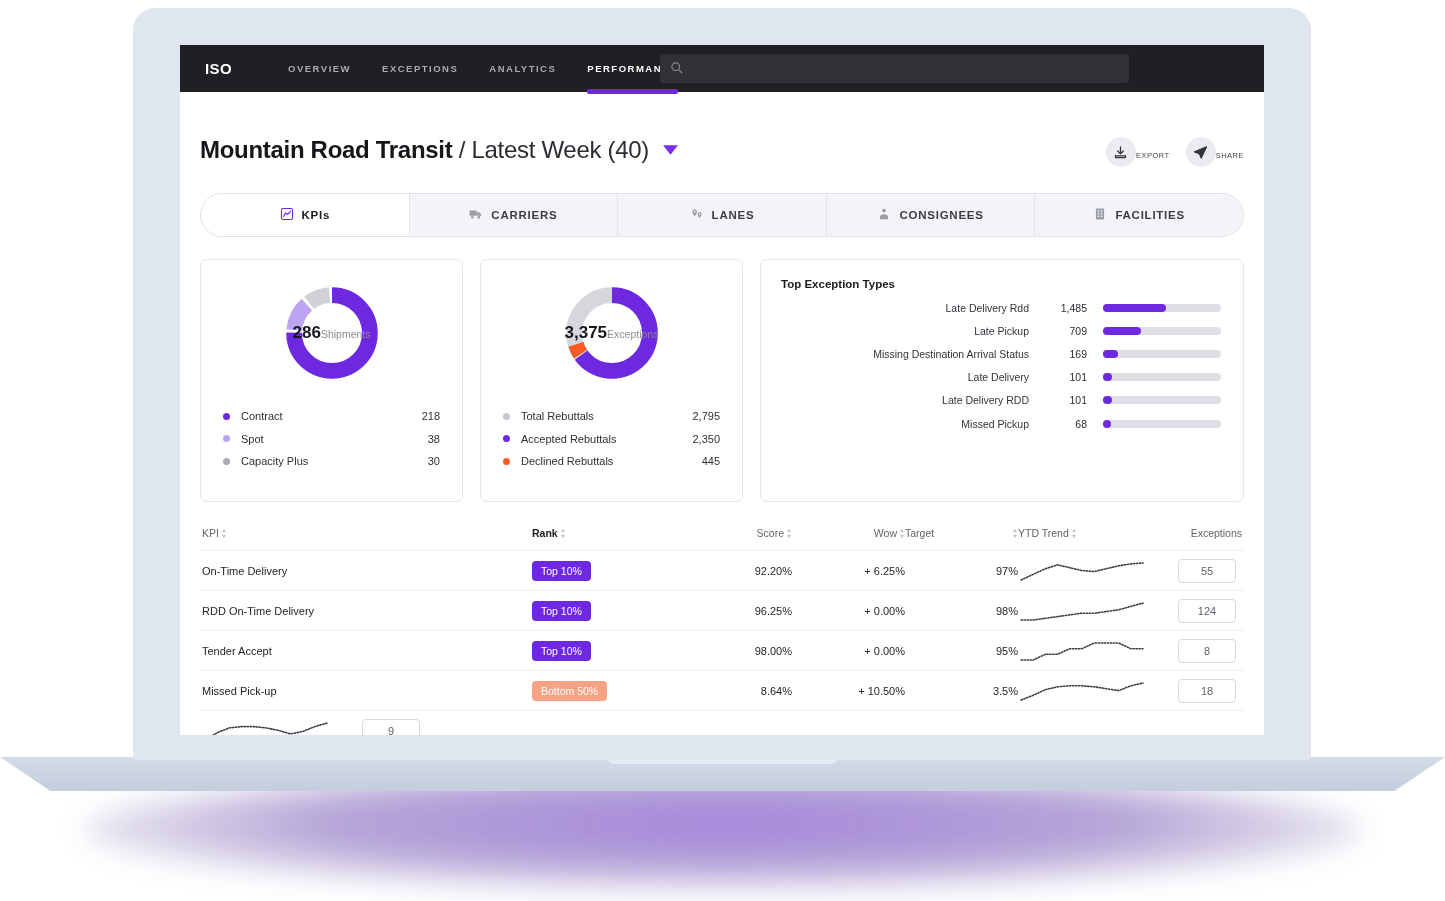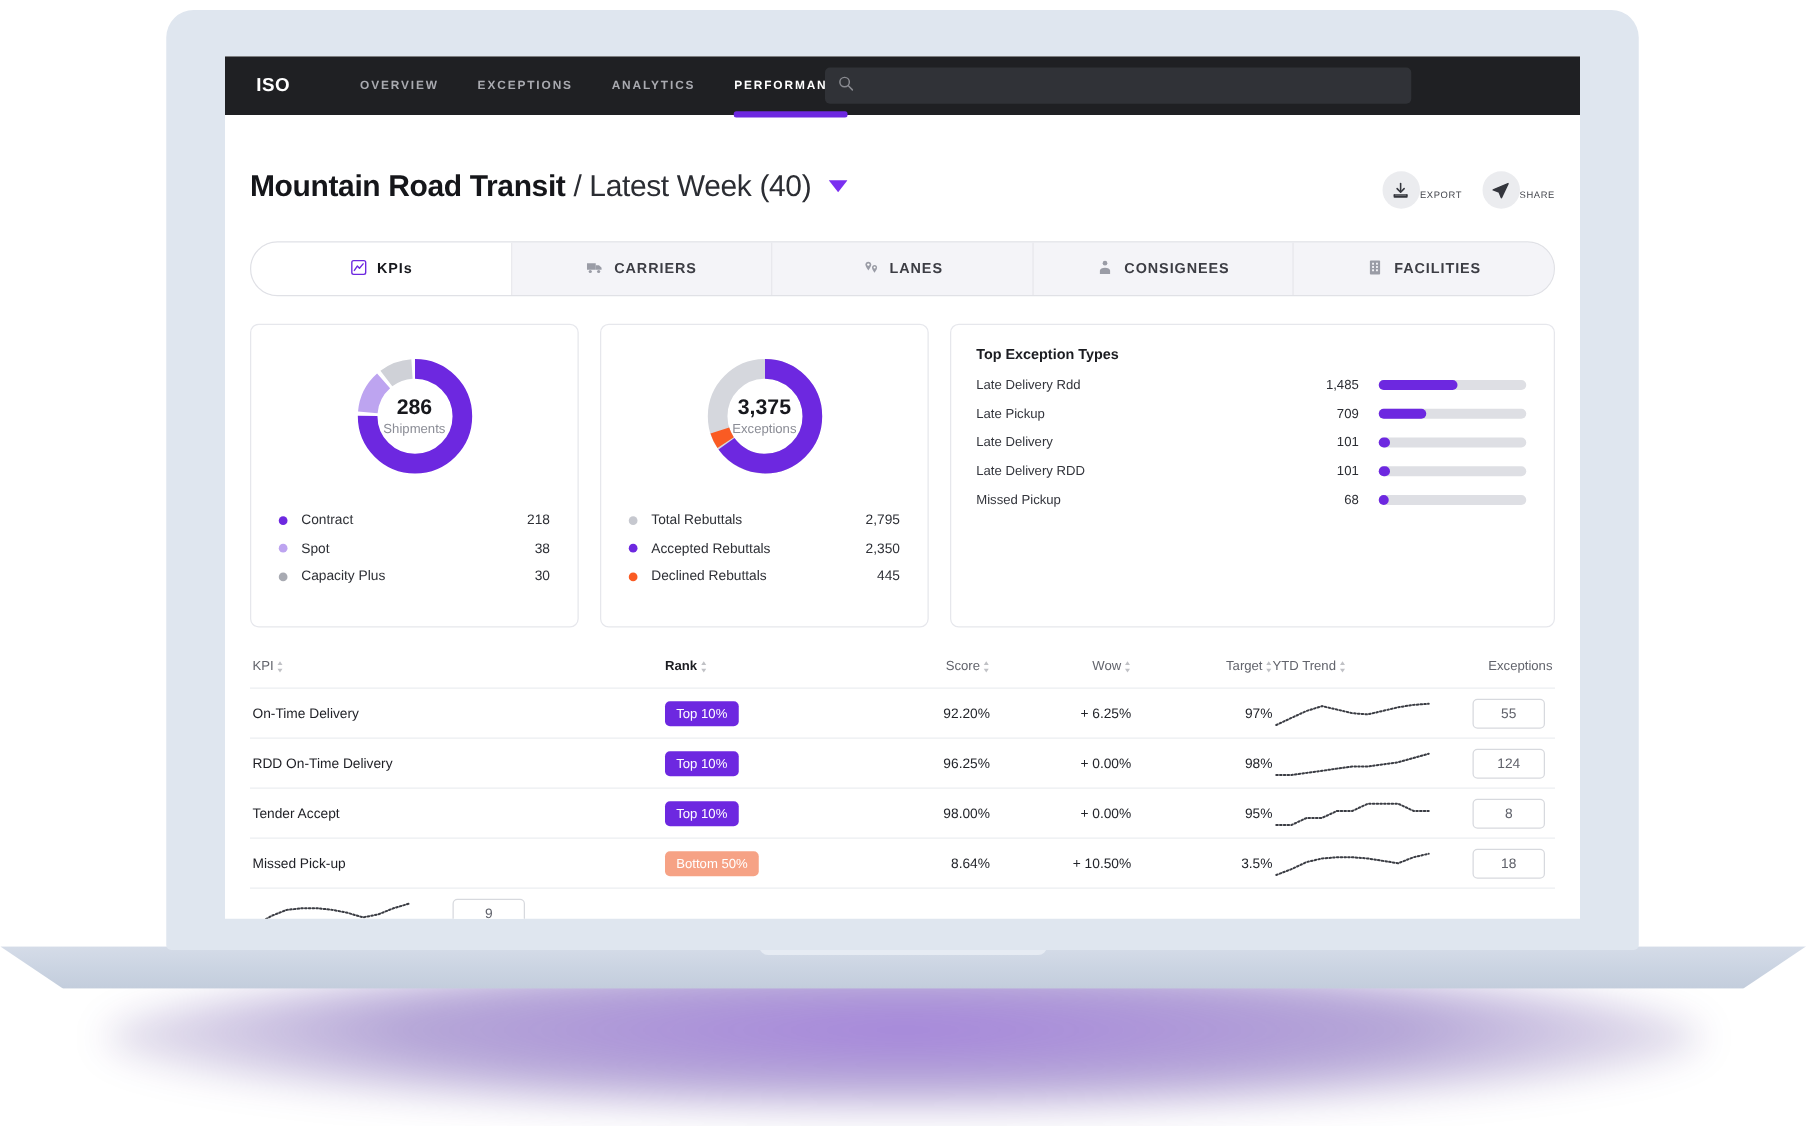--- a/index.html
+++ b/index.html
@@ -110,58 +110,58 @@
   
   .cards { display: flex; gap: 17px; margin-top: 22px; }
   .card {
     border: 1px solid #e6e7ec; border-radius: 7px; background: #fff;
   }
   .card-donut { width: 263px; height: 243px; position: relative; }
   .donut-wrap { display: flex; justify-content: center; padding-top: 23px; }
   .donut { position: relative; width: 100px; height: 100px; }
   .donut svg { width: 100px; height: 100px; transform: rotate(-90deg); }
   .donut-center {
-    position: absolute; inset: 0; display: flex; flex-direction: column;
+    position: absolute; inset: 0; display: flex; flex-direction: row;
     align-items: center; justify-content: center; text-align: right;
   }
   .donut-value { font-size: 17px; font-weight: bold; color: #17181d; line-height: 1.1; }
   .donut-label { font-size: 10.5px; color: #8b8d96; margin-top: 1px; }
 
   .legend { padding: 22px 22px 0 22px; }
   .legend-row {
     display: flex; align-items: center; height: 22.5px; font-size: 11px; color: #2e3036;
   }
   .legend-dot { width: 7px; height: 7px; border-radius: 50%; margin-right: 11px; flex: none; }
   .legend-val { margin-left: auto; color: #2e3036; font-size: 11px; }
 
   .card-ex { flex: 1; padding: 18px 22px 0 20px; }
   .ex-title { font-size: 11.5px; font-weight: bold; color: #1b1c21; margin-bottom: 6px; }
   .ex-row { display: flex; align-items: center; height: 23.2px; }
-  .ex-name { font-size: 10.5px; color: #33353c; flex: none; width: 248px; }
+  .ex-name { font-size: 10.5px; color: #33353c; flex: none; width: 248px; text-align: right; }
   .ex-count { font-size: 10.5px; color: #2b2d33; width: 58px; text-align: right; }
   .ex-bar { margin-left: 16px; flex: 1; height: 8px; background: #dedfe4; border-radius: 4px; position: relative; }
   .ex-fill { position: absolute; left: 0; top: 0; bottom: 0; background: #6d28e0; border-radius: 4px; min-width: 8px; }
 
   
   .tbl { margin-top: 25px; width: 100%; }
   .tbl-head { display: flex; align-items: flex-end; padding: 0 2px 11px 2px; border-bottom: 1px solid #eceef1; }
   .th { font-size: 10.5px; color: #62646c; display: flex; align-items: center; gap: 3px; }
   .th.strong { color: #1c1d22; font-weight: bold; }
   .sorter { display: inline-block; width: 5px; height: 9px; position: relative; opacity: .55; }
   .sorter:before, .sorter:after {
     content: ""; position: absolute; left: 0; border-left: 2.5px solid transparent; border-right: 2.5px solid transparent;
   }
   .sorter:before { top: 0; border-bottom: 3px solid #8d8f97; }
   .sorter:after { bottom: 0; border-top: 3px solid #8d8f97; }
 
   .c-kpi   { width: 330px; }
   .c-rank  { width: 152px; }
   .c-score { width: 108px; text-align: right; justify-content: flex-end; }
   .c-wow   { width: 113px; text-align: right; justify-content: flex-end; }
-  .c-target{ width: 113px; text-align: right; justify-content: flex-end; }
+  .c-target{ width: 113px; text-align: right; justify-content: space-between; }
   .c-trend { width: 160px; }
   .c-exc   { flex: 1; justify-content: flex-end; }
 
   .tr { display: flex; align-items: center; height: 40px; border-bottom: 1px solid #eceef1; padding: 0 2px; }
   .td { font-size: 11px; color: #1e1f25; display: flex; align-items: center; }
   .td.c-score, .td.c-wow, .td.c-target { justify-content: flex-end; color: #22242a; }
   .td.c-exc { justify-content: flex-start; }
   .badge {
     display: inline-block; padding: 4px 9px; border-radius: 4px;
     font-size: 10.5px; color: #fff; font-weight: 500;
@@ -374,20 +374,27 @@
                 </div>
               </div>
               <div class="ex-row">
                 <div class="ex-name">Late Pickup</div>
                 <div class="ex-count">709</div>
                 <div class="ex-bar">
                   <div class="ex-fill" style="width: 32%;"></div>
                 </div>
               </div>
               <div class="ex-row">
+                <div class="ex-name">Missing Destination Arrival Status</div>
+                <div class="ex-count">169</div>
+                <div class="ex-bar">
+                  <div class="ex-fill" style="width: 13%;"></div>
+                </div>
+              </div>
+              <div class="ex-row">
                 <div class="ex-name">Late Delivery</div>
                 <div class="ex-count">101</div>
                 <div class="ex-bar">
                   <div class="ex-fill" style="width: 8%;"></div>
                 </div>
               </div>
               <div class="ex-row">
                 <div class="ex-name">Late Delivery RDD</div>
                 <div class="ex-count">101</div>
                 <div class="ex-bar">

